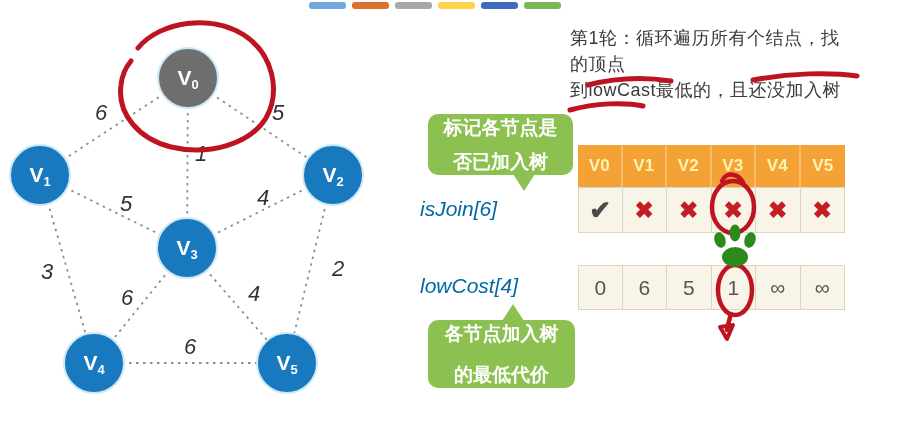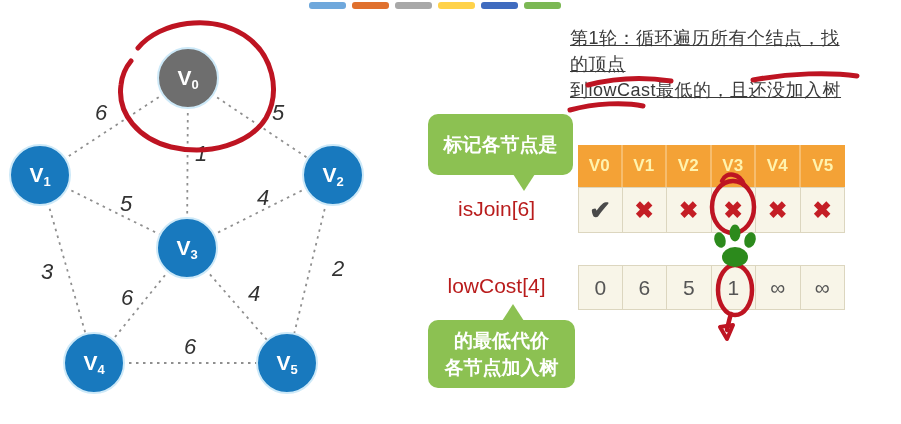--- a/index.html
+++ b/index.html
@@ -9,25 +9,25 @@
   
   .top-bars{position:absolute;left:309px;top:2px;display:flex;gap:6px;}
   .top-bars .bar{width:37px;height:7px;border-radius:3px;}
 
   
   .graph{position:absolute;left:0;top:0;}
 
   
   .note{position:absolute;left:570px;top:25px;width:310px;
         font-size:18px;line-height:26px;color:#3a3a3a;letter-spacing:0.5px;}
-  .note span{display:block;text-decoration:underline;}
+  .note span{display:block;}
 
   
-  .arr-label{position:absolute;width:153px;text-align:center;
-             font-size:21px;color:#b91c1c;}
+  .arr-label{position:absolute;width:153px;text-align:left;font-style:italic;
+             font-size:21px;color:#0369a1;}
   .isjoin-label{left:420px;top:197px;}
   .lowcost-label{left:420px;top:274px;}
 
   
   .vtable{position:absolute;left:578px;}
   .isjoin-table{top:145px;}
   .lowcost-table{top:265px;}
   .trow{display:grid;grid-template-columns:repeat(6,44.5px);}
   .hcell{height:42px;display:flex;align-items:center;justify-content:center;
          background:#f4a236;color:#fff3ae;font-weight:bold;font-size:17px;
@@ -37,21 +37,21 @@
          background:#f8f5e8;border:1px solid #dcd6bf;border-left:none;}
   .bcell:first-child{border-left:1px solid #dcd6bf;}
   .isjoin-table .bcell{height:44px;}
   .cell-check{color:#4a4a4a;font-size:26px;font-weight:bold;}
   .cell-cross{color:#c41e25;font-size:23px;font-weight:bold;}
   .cell-num{color:#555555;font-size:21px;}
 
   
   .callout{position:absolute;background:#8cc152;border-radius:10px;color:#ffffff;
            font-weight:bold;font-size:19px;text-align:center;
-           display:flex;flex-direction:column;justify-content:center;line-height:27px;}
+           display:flex;flex-direction:column;justify-content:space-between;line-height:27px;}
   .callout-isjoin{left:428px;top:114px;width:145px;height:61px;}
   .callout-lowcost{left:428px;top:320px;width:147px;height:68px;}
   .tail{position:absolute;width:0;height:0;border-left:11px solid transparent;
         border-right:11px solid transparent;}
   .tail-down{border-top:17px solid #8cc152;bottom:-16px;left:85px;}
   .tail-up{border-bottom:17px solid #8cc152;top:-16px;left:74px;}
 
   
   .overlay{position:absolute;left:0;top:0;pointer-events:none;}
 </style>
@@ -105,20 +105,21 @@
     </svg>
 
   <div class="note">
     <span>第1轮：循环遍历所有个结点，找</span>
     <span>的顶点</span>
     <span>到lowCast最低的，且还没加入树</span>
   </div>
 
   <div class="callout callout-isjoin">
     <span>标记各节点是</span>
+    <span>否已加入树</span>
     <i class="tail tail-down"></i>
   </div>
 
   <div class="arr-label isjoin-label">isJoin[6]</div>
 
   <div class="vtable isjoin-table">
     <div class="trow">
         <span class="hcell">V0</span>
         <span class="hcell">V1</span>
         <span class="hcell">V2</span>
@@ -143,22 +144,22 @@
         <span class="bcell cell-num">0</span>
         <span class="bcell cell-num">6</span>
         <span class="bcell cell-num">5</span>
         <span class="bcell cell-num">1</span>
         <span class="bcell cell-num">∞</span>
         <span class="bcell cell-num">∞</span>
       </div>
   </div>
 
   <div class="callout callout-lowcost">
+    <span>各节点加入树</span>
     <span>的最低代价</span>
-    <span>各节点加入树</span>
     <i class="tail tail-up"></i>
   </div>
 
   <svg class="overlay" width="901" height="424">
     <g fill="none" stroke="#BE1422" stroke-linecap="round" stroke-linejoin="round">
 
       <path stroke-width="5" d="M 138,48 C 160,21 212,14 244,35 C 273,54 281,91 266,118 C 250,144 209,156 171,147 C 139,139 117,114 121,85 C 122,75 126,67 131,61"></path>
 
       <path stroke-width="5" d="M 588,85 C 615,78 645,77 671,81"></path>
 

